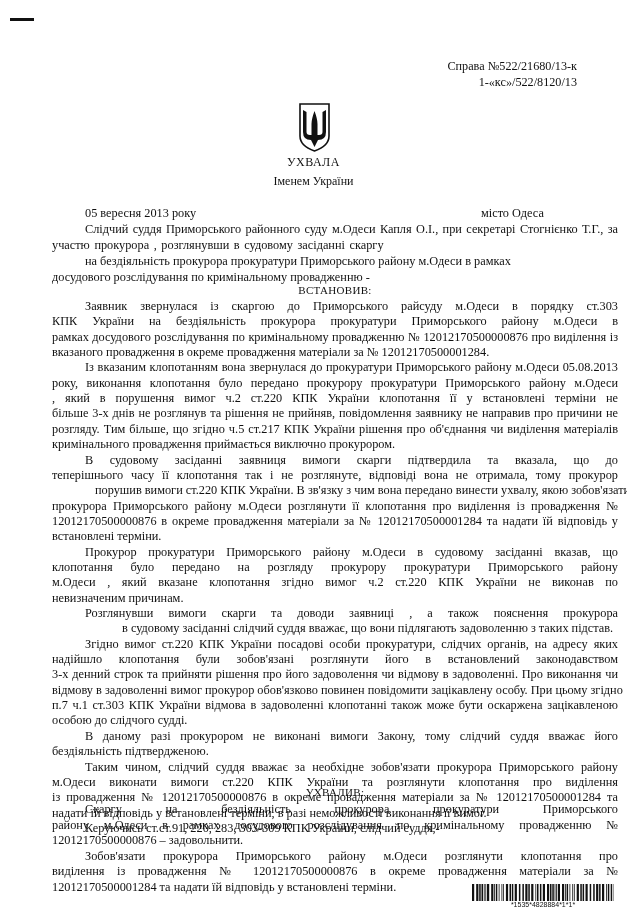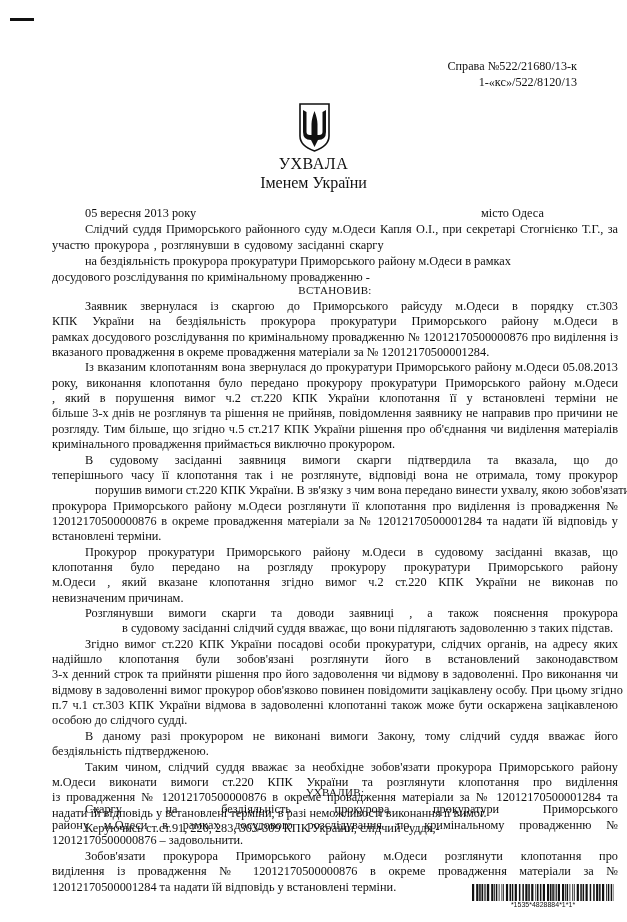--- a/index.html
+++ b/index.html
@@ -3,21 +3,21 @@
 <meta charset="utf-8">
 <style>
   html, body { margin: 0; padding: 0; background: #ffffff; }
   body { width: 627px; height: 922px; position: relative; overflow: hidden;
          font-family: "Liberation Serif", "DejaVu Serif", serif; color: #111; }
   .abs { position: absolute; }
   .mark { left: 10px; top: 18px; width: 24px; height: 3px; background: #111; }
   .caseno { right: 50px; top: 58px; text-align: right; font-size: 12.2px; line-height: 16px; }
   .caseno div { white-space: nowrap; }
   .crest { left: 298px; top: 102px; width: 33px; height: 50px; }
-  .title { left: 0; width: 627px; text-align: center; font-size: 16px; }
+  .title { left: 0; width: 627px; text-align: center; font-size: 12px; }
   .t1 { top: 155px; letter-spacing: 0.5px; }
   .t2 { top: 174px; }
   .body-text { left: 52px; width: 566px; font-size: 12.3px; line-height: 15.3px; }
   .line { position: absolute; left: 0; white-space: nowrap; }
   .just { text-align: justify; text-align-last: justify; width: 566px; }
   .heading { position: absolute; left: 0; width: 566px; text-align: center; font-size: 11px; letter-spacing: 0.3px; }
   .barcode { left: 472px; top: 884px; width: 142px; height: 17px; }
   .barcode-text { left: 472px; top: 901px; width: 142px; text-align: center;
         font-family: "Liberation Sans", sans-serif; font-size: 7px; }
 </style>

